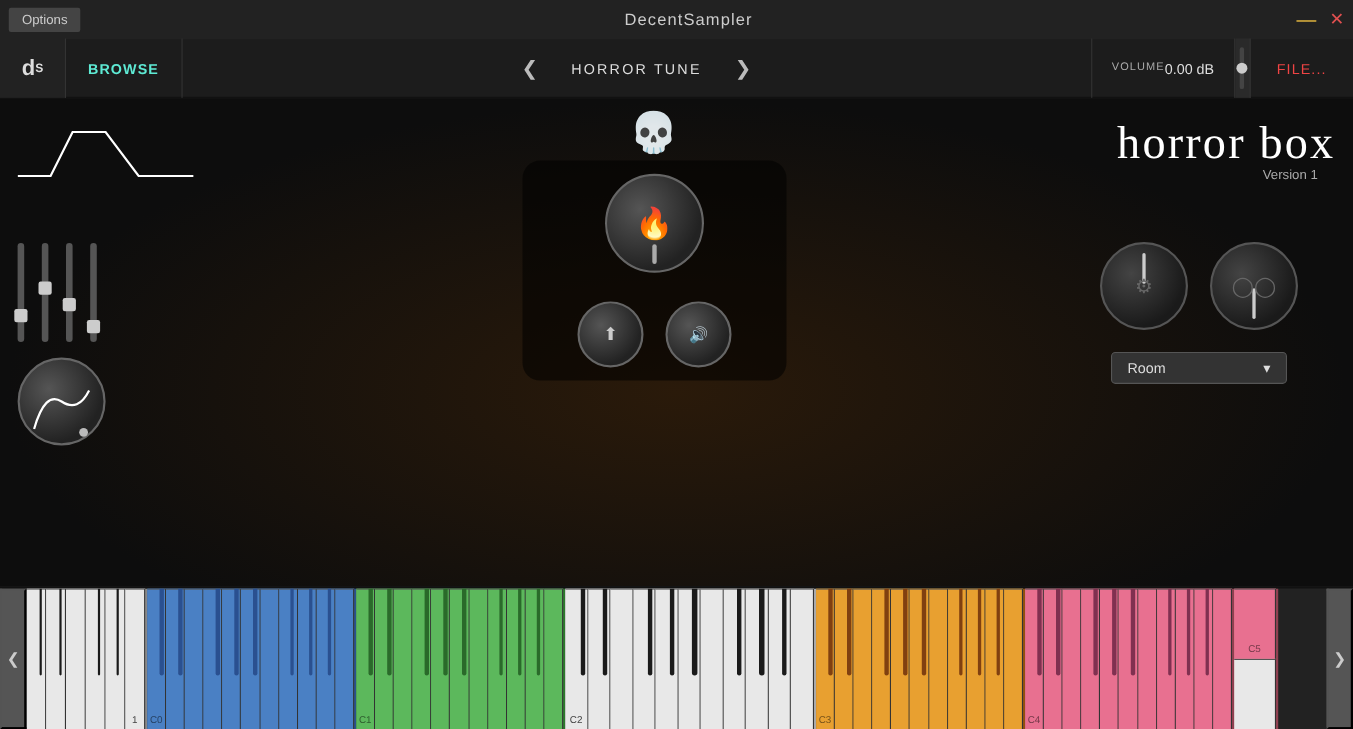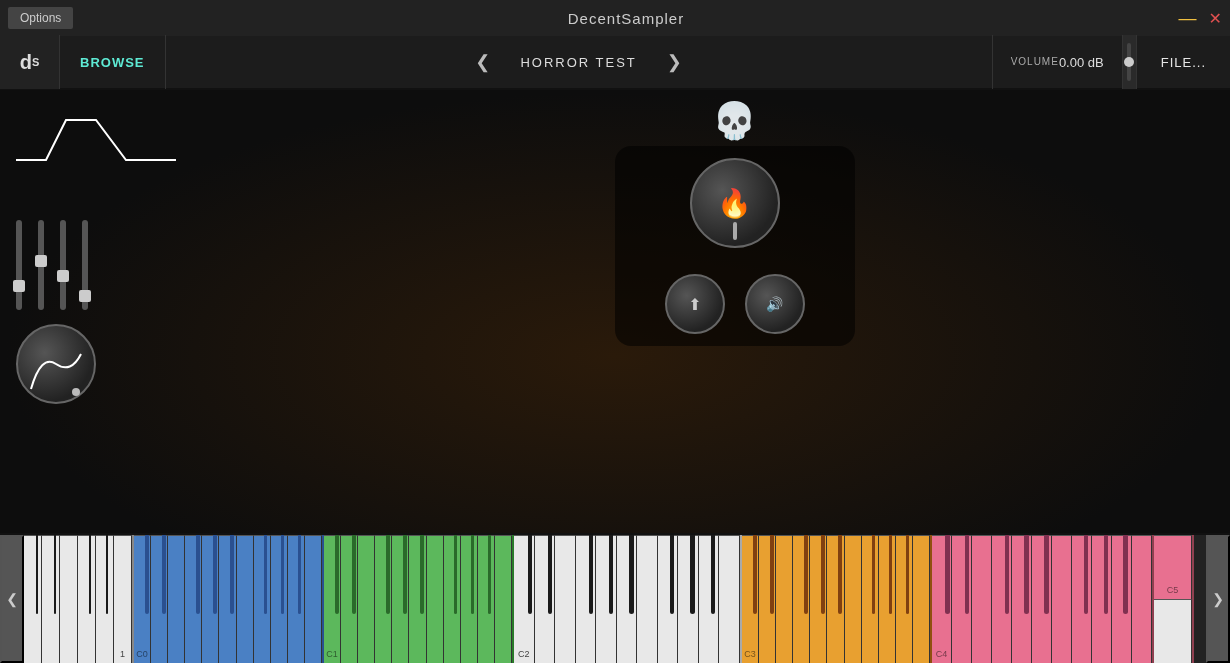--- a/index.html
+++ b/index.html
@@ -126,21 +126,21 @@
       border-radius: 50%;
       position: absolute;
       left: -3px;
       top: 14px;
     }
     .file-btn {
       padding: 0 24px;
       height: 54px;
       background: none;
       border: none;
-      color: #e5e5e5;
+      color: #ef4444;
       font-size: 13px;
       cursor: pointer;
       letter-spacing: 1px;
     }
 
     
     .main-content {
       width: 100%;
       height: calc(663px - 36px - 54px - 130px);
       background: #1a1a1a;
@@ -427,21 +427,21 @@
 </div>
 
 <div class="nav-bar">
   <div class="ds-logo">
     <span>d</span>
       <span class="sub">S</span>
   </div>
   <button class="browse-btn">BROWSE</button>
   <div class="nav-center">
     <button class="nav-arrow">❮</button>
-    <span class="preset-name">HORROR TEST</span>
+    <span class="preset-name">HORROR TUNE</span>
     <button class="nav-arrow">❯</button>
   </div>
   <div class="nav-right">
     <div class="nav-vol">
       <span class="nav-label">VOLUME</span>
       <span class="nav-value">0.00 dB</span>
     </div>
     <div class="vol-slider-container">
       <div class="vol-slider-track">
         <div class="vol-slider-thumb"></div>
@@ -514,20 +514,50 @@
 
         <div class="knob-wrap">
           <div class="knob knob-medium">
             <div style="font-size:14px; color: #ccc;">🔊</div>
           </div>
         </div>
       </div>
     </div>
   </div>
 
+  <div class="right-panel">
+    <div style="align-self: flex-end; text-align: right; margin-bottom: 4px;">
+      <div class="horror-box-title">horror box</div>
+      <div class="horror-box-version">Version 1</div>
+    </div>
+
+    <div class="right-knobs-row">
+
+      <div class="knob-wrap">
+        <div class="reverb-knob">
+          <div class="reverb-indicator"></div>
+          <div style="font-size:18px; color: #666; z-index:2;">⚙</div>
+        </div>
+        <div class="knob-label"></div>
+      </div>
+
+      <div class="knob-wrap">
+        <div class="reverb-knob">
+          <div class="reverb-indicator" style="top: auto; bottom: 8px;"></div>
+          <div style="font-size:18px; color: #666; z-index:2;">◯◯</div>
+        </div>
+        <div class="knob-label"></div>
+      </div>
+    </div>
+
+    <div class="reverb-dropdown">
+      <span>Room</span>
+      <span>▾</span>
+    </div>
+  </div>
 </div>
 
 <div class="piano-section">
   <button class="piano-scroll-left">❮</button>
 
   <div class="piano-keys-wrapper">
 
     <div style="display:flex; height:100%; position:relative;">
 
       <div style="width:110px; background: linear-gradient(to bottom, #d0d0d0, #bbb); flex-shrink:0; border-right:2px solid #888; position:relative;">
@@ -656,21 +686,21 @@
           <div class="bkey orange-black" style="left: 15%;"></div>
           <div class="bkey orange-black" style="left: 33%;"></div>
           <div class="bkey orange-black" style="left: 42%;"></div>
           <div class="bkey orange-black" style="left: 51%;"></div>
           <div class="bkey orange-black" style="left: 69%;"></div>
           <div class="bkey orange-black" style="left: 78%;"></div>
           <div class="bkey orange-black" style="left: 87%;"></div>
         </div>
       </div>
 
-      <div style="width:222px; background: linear-gradient(to bottom, #f08090, #d06070); flex-shrink:0; border-right:2px solid #904050; position:relative;">
+      <div style="width:190px; background: linear-gradient(to bottom, #f08090, #d06070); flex-shrink:0; border-right:2px solid #904050; position:relative;">
         <div style="display:flex; height:100%;">
           <div class="wkey pink-key">
               <span class="note-label colored">C4</span>
             </div>
           <div class="wkey pink-key"></div>
           <div class="wkey pink-key"></div>
           <div class="wkey pink-key"></div>
           <div class="wkey pink-key"></div>
           <div class="wkey pink-key"></div>
           <div class="wkey pink-key"></div>

